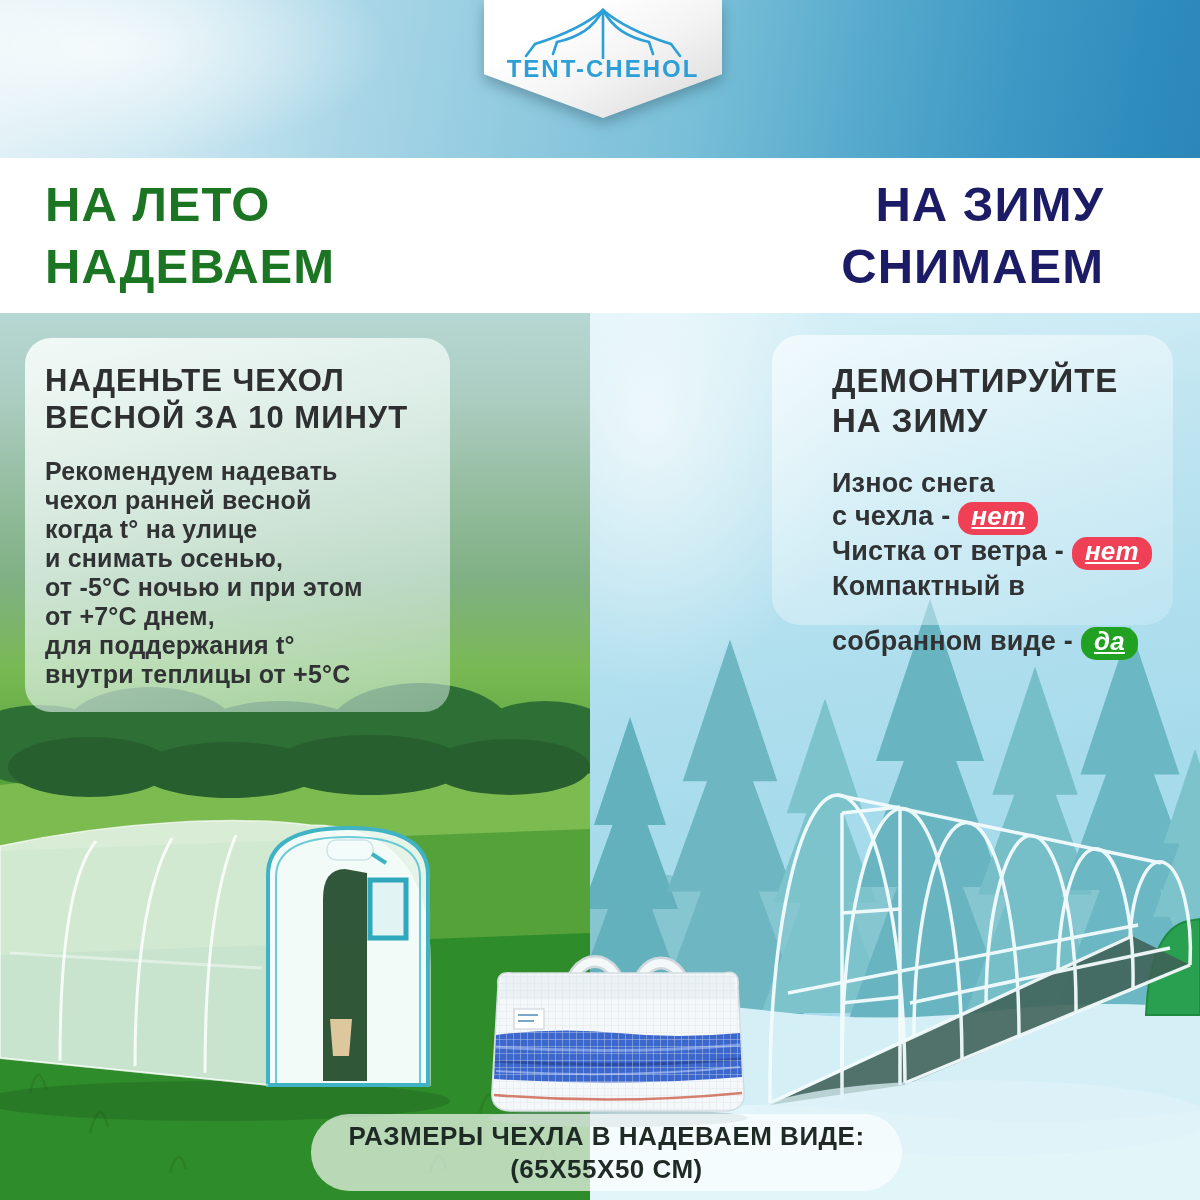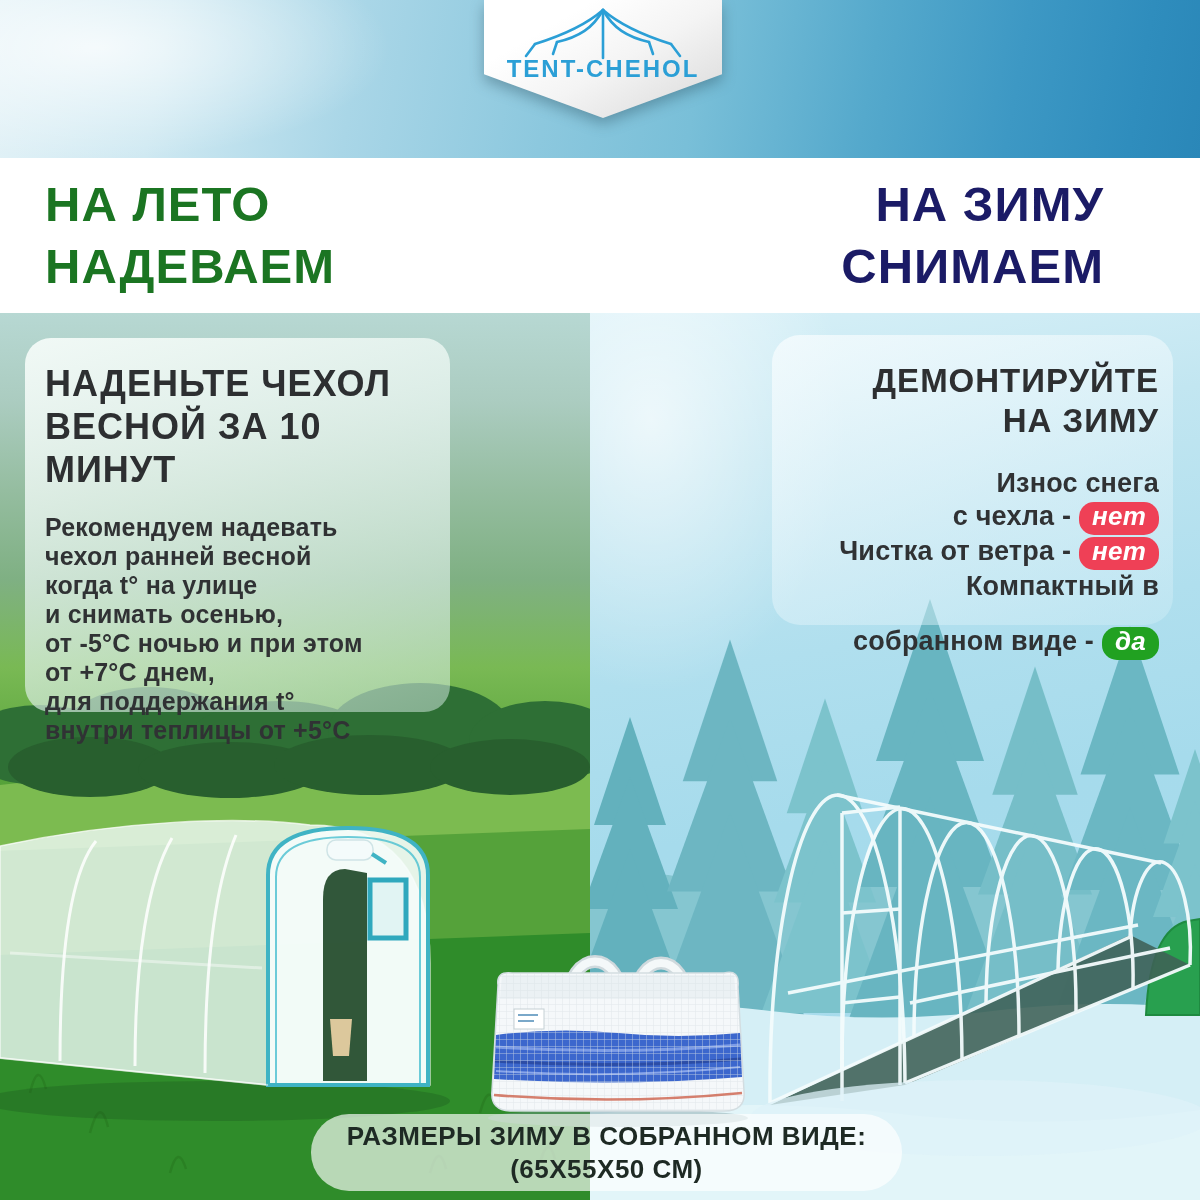--- a/index.html
+++ b/index.html
@@ -40,27 +40,27 @@
   .winter-light{position:absolute;left:0;top:0;width:610px;height:887px;
     background:radial-gradient(ellipse 300px 420px at 10% 12%, rgba(255,255,255,.65), rgba(255,255,255,0) 65%);}
 
   
   .card{position:absolute;box-sizing:border-box;}
   .summer-card{left:25px;top:338px;width:425px;height:374px;border-radius:26px;
     background:linear-gradient(160deg,rgba(246,252,249,.92) 0%,rgba(228,243,237,.72) 55%,rgba(214,236,229,.5) 100%);
     padding:24px 18px 0 20px;}
   .winter-card{left:772px;top:335px;width:401px;height:290px;border-radius:28px;
     background:linear-gradient(160deg,rgba(246,252,254,.8) 0%,rgba(227,244,250,.55) 60%,rgba(210,238,247,.4) 100%);
-    padding:26px 14px 0 60px;text-align:right;}
-  .card-title{font-weight:bold;color:#2d2f31;font-size:36px;line-height:1.2;letter-spacing:1px;}
+    padding:26px 14px 0 60px;}
+  .card-title{font-weight:bold;color:#2d2f31;font-size:31px;line-height:1.2;letter-spacing:1px;}
   .winter-card .card-title{font-size:33px;}
   .card-body{margin-top:21px;color:#303234;font-size:25px;line-height:1.16;font-weight:bold;letter-spacing:.2px;}
   .winter-card .card-body{margin-top:27px;font-size:27px;line-height:1.22;}
   .badge{display:inline-block;margin-left:8px;padding:0 13px 3px;border-radius:15px;
-    color:#ffffff;font-style:italic;font-weight:bold;font-size:26px;line-height:1.15;}
+    color:#ffffff;font-style:italic;font-weight:bold;font-size:26px;line-height:1.15;text-decoration:underline;}
   .badge:empty{display:none;}
 
   
   .bag{position:absolute;left:478px;top:913px;width:282px;height:217px;}
 
   
   .size-pill{position:absolute;left:311px;top:1114px;width:591px;height:77px;border-radius:38px;
     background:rgba(255,255,255,.66);display:flex;flex-direction:column;justify-content:center;align-items:center;}
   .size-pill div{color:#1e2a24;font-weight:bold;font-size:26px;line-height:1.25;letter-spacing:.5px;}
 </style>
@@ -269,17 +269,17 @@
           <path d="M188 40 L197 52"></path>
           <path d="M74 38 L70 50"></path>
           <path d="M166 38 L170 50"></path>
         </g>
       </svg>
       <div class="brand-text" style="color: rgb(43, 159, 214);">TENT-CHEHOL</div>
     </div>
   </div>
 
   <div class="size-pill">
-    <div>РАЗМЕРЫ ЗИМУ В СОБРАННОМ ВИДЕ:</div>
+    <div>РАЗМЕРЫ ЧЕХЛА В НАДЕВАЕМ ВИДЕ:</div>
     <div>(65Х55Х50 СМ)</div>
   </div>
 
 </div>
 
 </body></html>

